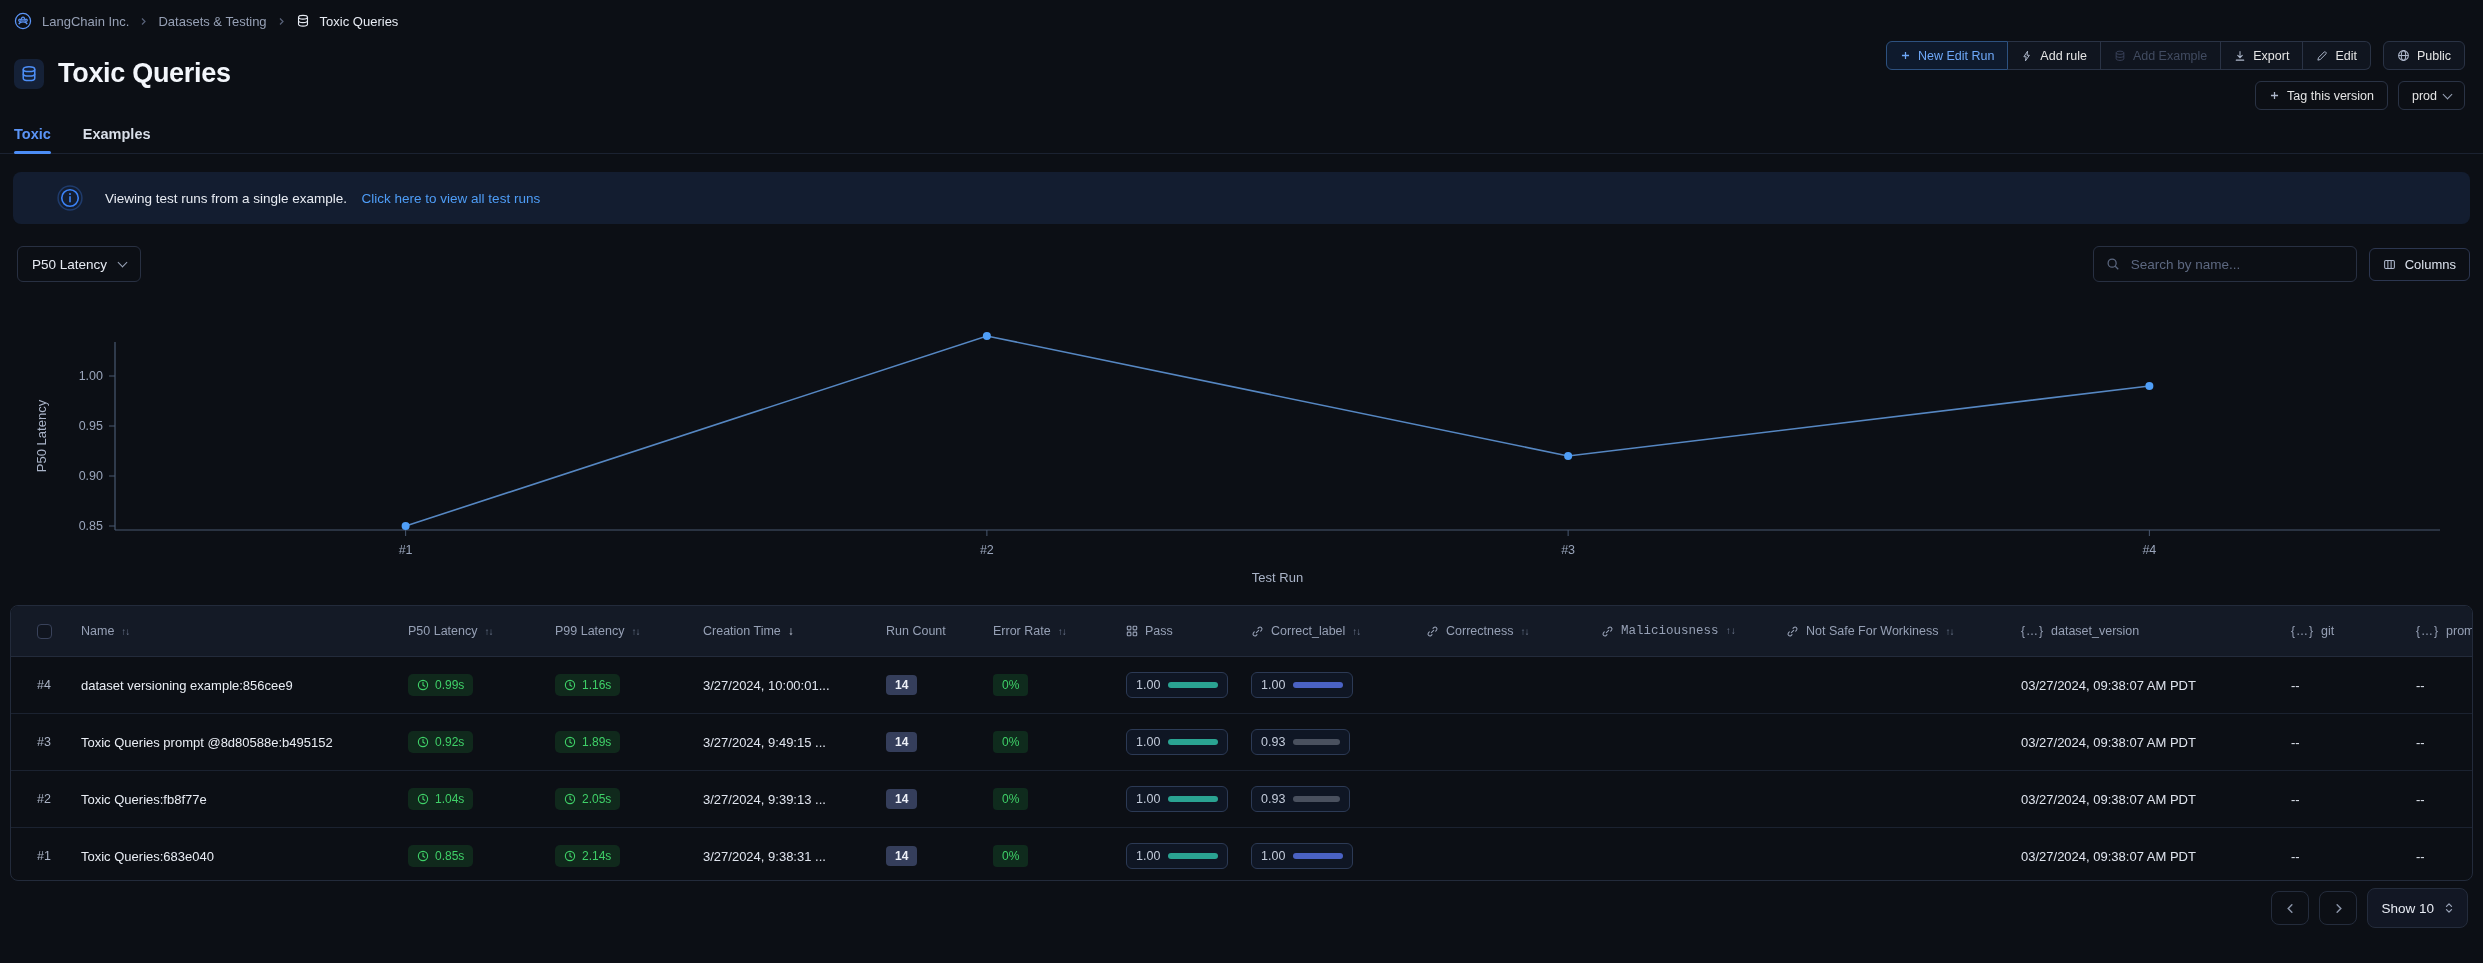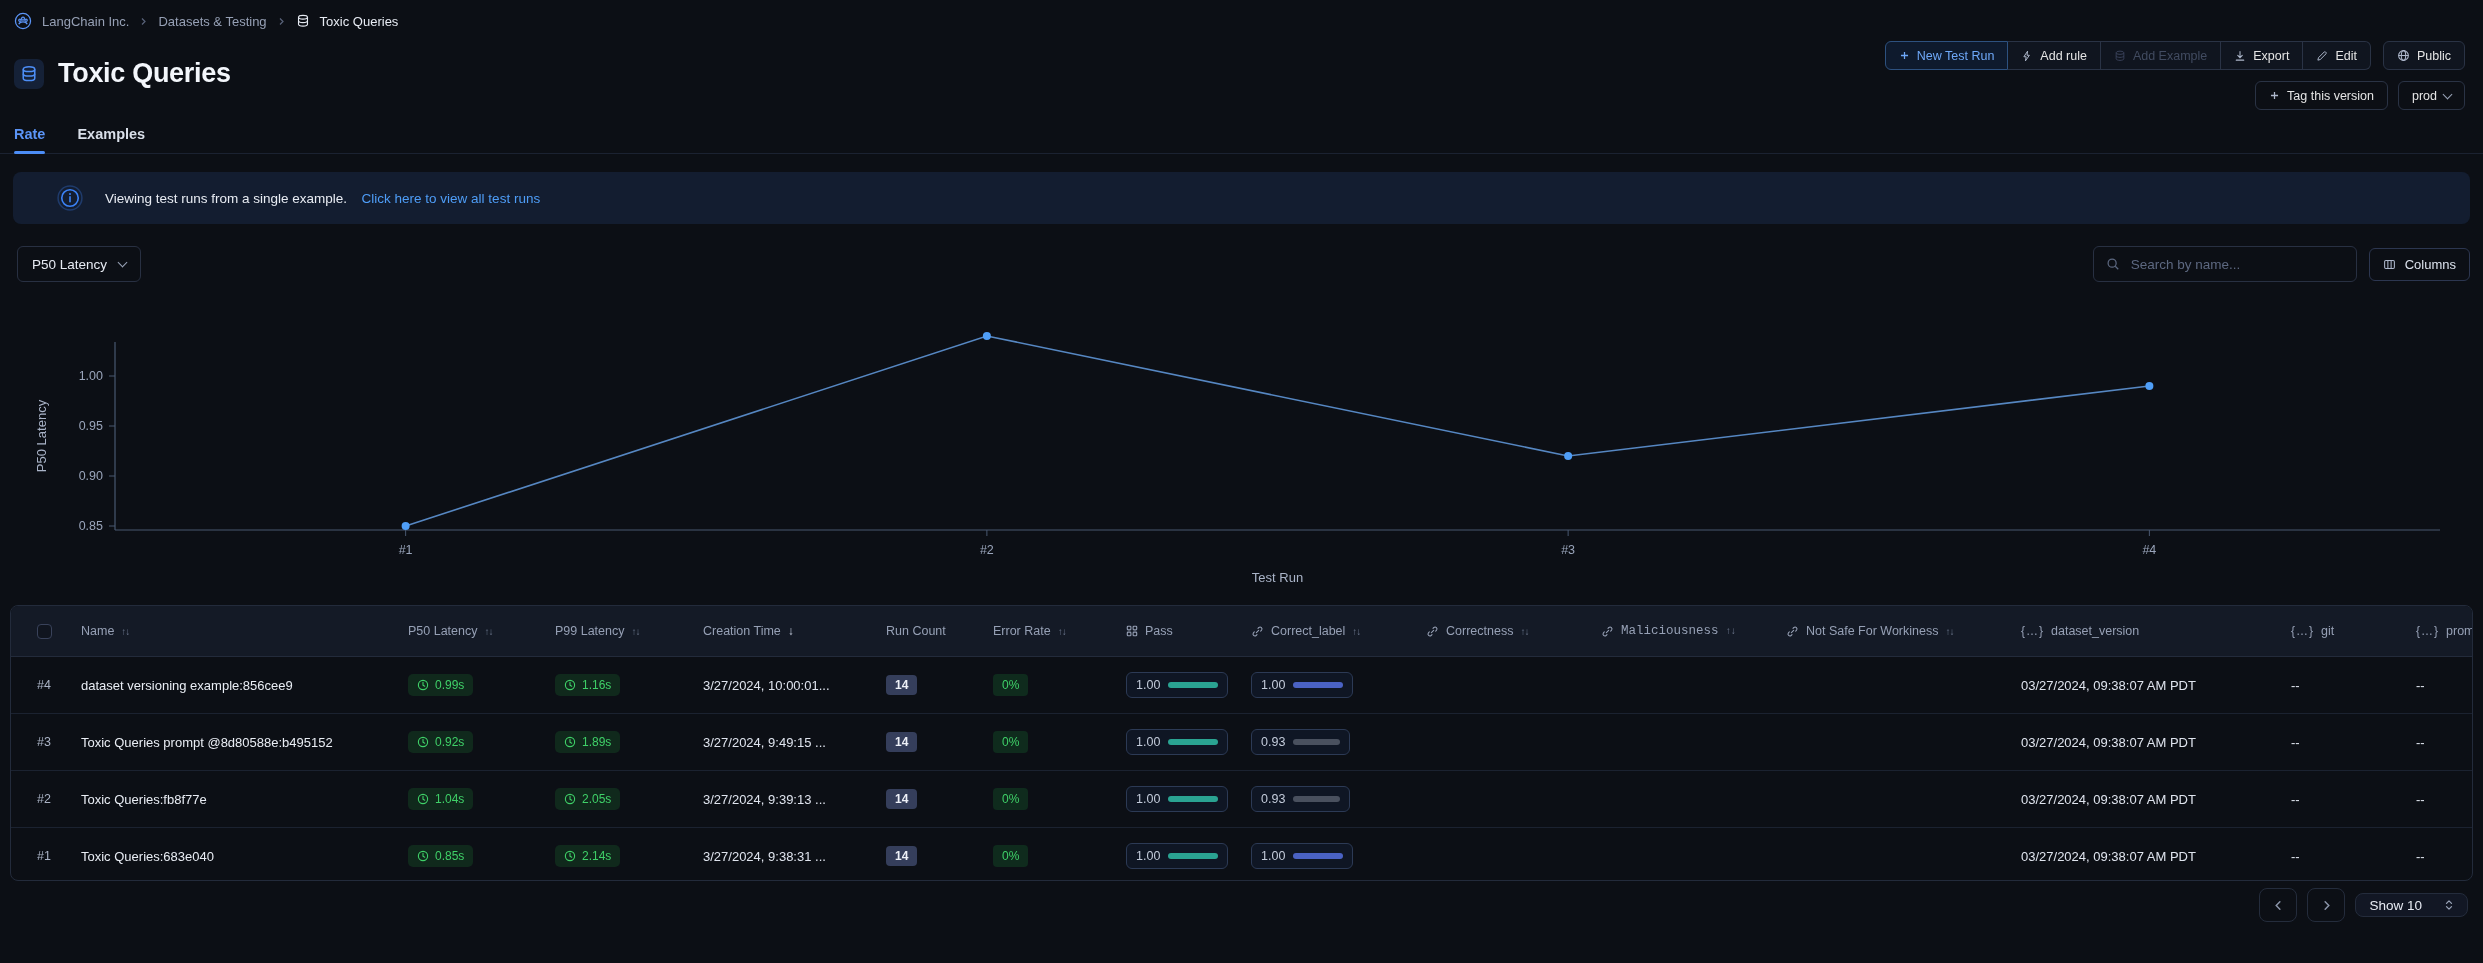--- a/index.html
+++ b/index.html
@@ -105,22 +105,22 @@
   .badge-pct{background:#0f2b1d;color:#3fd068;font-size:12px;padding:4px 9px;border-radius:4px;}
   .pill{display:inline-flex;align-items:center;gap:8px;border:1px solid #2c3a55;background:#0f1624;border-radius:6px;padding:5px 9px;}
   .pill-val{color:#c3cbda;font-size:12.5px;}
   .pill-bar{height:6px;border-radius:3px;display:inline-block;}
   .braces-icon{font-size:12px;color:#96a0b5;letter-spacing:1px;}
 
   
   .pagination{position:absolute;top:888px;right:15px;display:flex;align-items:center;gap:10px;}
   .pg-btn{width:38px;height:34px;border:1px solid #242c3c;border-radius:8px;background:transparent;color:#8b95a9;
           display:flex;align-items:center;justify-content:center;cursor:pointer;}
-  .show-btn{height:24px;border:1px solid #242c3c;border-radius:8px;background:#121724;color:#e7ebf3;font-size:13.5px;
-            display:inline-flex;align-items:center;gap:22px;padding:4px 13px;cursor:pointer;box-sizing:border-box;}
+  .show-btn{height:40px;border:1px solid #242c3c;border-radius:8px;background:#121724;color:#e7ebf3;font-size:13.5px;
+            display:inline-flex;align-items:center;gap:10px;padding:4px 13px;cursor:pointer;box-sizing:border-box;}
   .show-btn .icon{color:#9aa4b8}
 </style>
 </head>
 <body>
 
 <nav class="breadcrumb">
   <span class="icon org-icon">
     <svg width="18" height="18" viewBox="0 0 20 20" fill="none" stroke="currentColor" stroke-width="1.4">
       <circle cx="10" cy="10" r="8.4"></circle>
         <circle cx="10" cy="7.4" r="1.6"></circle>
@@ -163,21 +163,21 @@
 </div>
 
 <div class="actions1">
   <div class="btn-group">
     <button class="btn btn-newrun">
       <span class="icon">
         <svg width="11" height="11" viewBox="0 0 14 14" fill="none" stroke="currentColor" stroke-width="1.6">
             <path d="M7 2.5v9M2.5 7h9"></path>
           </svg>
       </span>
-      <span>New Test Run</span>
+      <span>New Edit Run</span>
     </button>
     <button class="btn">
       <span class="icon">
         <svg width="12" height="12" viewBox="0 0 16 16" fill="none" stroke="currentColor" stroke-width="1.3" stroke-linejoin="round">
             <path d="M8.8 1.5L3.8 9h3.1l-1 5.5 5.3-7.5H8z"></path>
           </svg>
       </span>
       <span>Add rule</span>
     </button>
     <button class="btn btn-disabled">
@@ -228,21 +228,21 @@
     </span>
     <span>Tag this version</span>
   </button>
   <button class="btn btn-ghost">
     <span>prod</span>
     <span class="chev-down"></span>
   </button>
 </div>
 
 <div class="tabs">
-  <span class="tab active">Rate</span>
+  <span class="tab active">Toxic</span>
   <span class="tab">Examples</span>
 </div>
 
 <div class="banner">
   <span class="icon">
     <svg width="26" height="26" viewBox="0 0 24 24" fill="none">
       <circle cx="12" cy="12" r="11" stroke="rgba(59,130,246,.30)" stroke-width="1.4"></circle>
       <circle cx="12" cy="12" r="7.6" stroke="#3b82f6" stroke-width="1.5"></circle>
       <path d="M12 11v4.4" stroke="#3b82f6" stroke-width="1.5" stroke-linecap="round"></path>
       <circle cx="12" cy="8.3" r="0.9" fill="#3b82f6"></circle>

